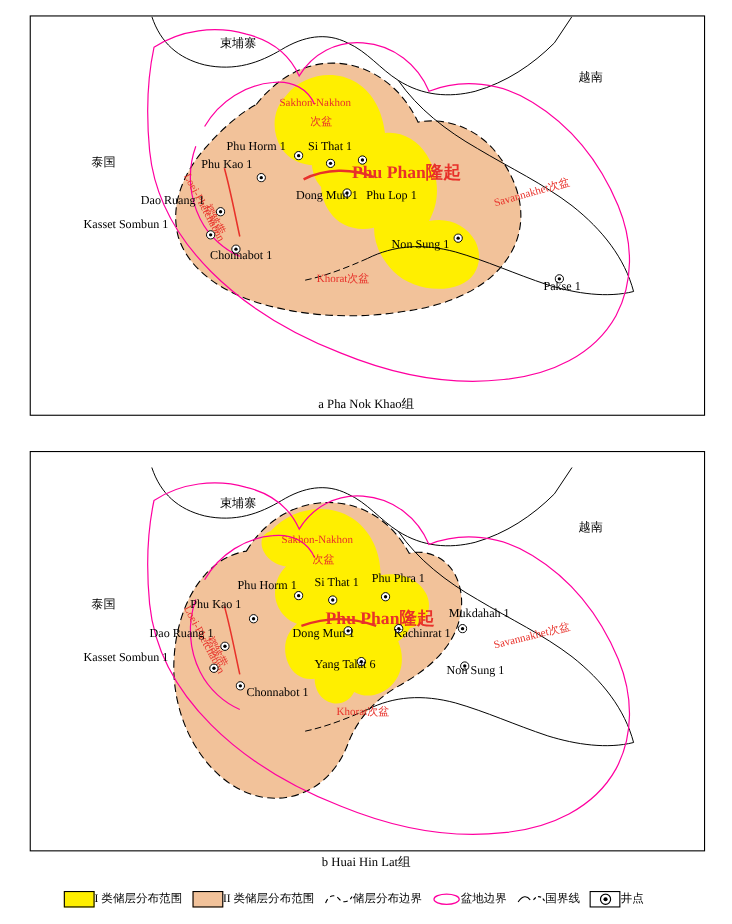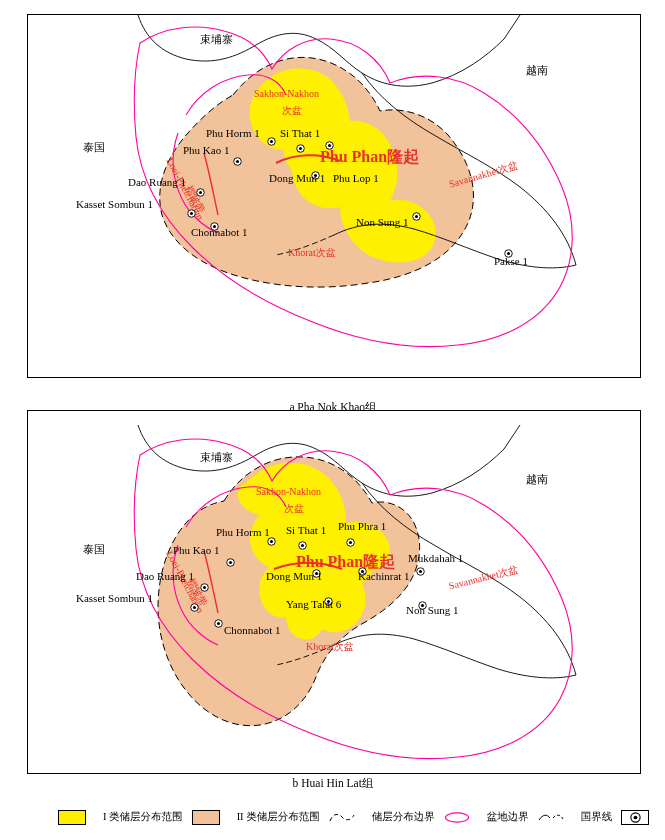--- a/index.html
+++ b/index.html
@@ -4,25 +4,25 @@
 <style>
   html,body{margin:0;padding:0;background:#ffffff;}
   body{width:665px;height:840px;font-family:"Liberation Serif",serif;color:#000;}
   .page{position:relative;width:665px;height:840px;}
 
   .map-frame{position:absolute;border:1px solid #000;background:#fff;overflow:hidden;}
   #map-a{left:27px;top:14px;width:612px;height:362px;}
   #map-b{left:27px;top:410px;width:612px;height:362px;}
 
   .caption{position:absolute;width:612px;left:27px;text-align:center;font-size:11.5px;}
-  #caption-a{top:400px;}
+  #caption-a{top:360px;}
   #caption-b{top:776px;text-align:center;}
 
   .legend{position:absolute;left:58px;top:806px;width:560px;height:22px;display:flex;align-items:center;gap:9px;font-size:10.5px;}
-  .legend-item{display:flex;align-items:center;gap:17px;white-space:nowrap;}
+  .legend-item{display:flex;align-items:center;gap:0;white-space:nowrap;}
   .swatch{width:26px;height:13px;border:1px solid #000;display:inline-block;}
   .sw-yellow{background:#ffef00;}
   .sw-orange{background:#f2c29a;}
   .sw-line{width:26px;height:13px;border:none;display:inline-block;position:relative;}
 
   .lbl{position:absolute;font-size:11px;white-space:nowrap;color:#000;}
   .lbl-red{position:absolute;font-size:10px;white-space:nowrap;color:#e8312a;}
   .lbl-red-b{position:absolute;font-size:16px;white-space:nowrap;color:#e8312a;font-weight:bold;}
   .lbl-cn{position:absolute;font-size:11px;white-space:nowrap;color:#000;}
   .well{position:absolute;width:9px;height:9px;}

